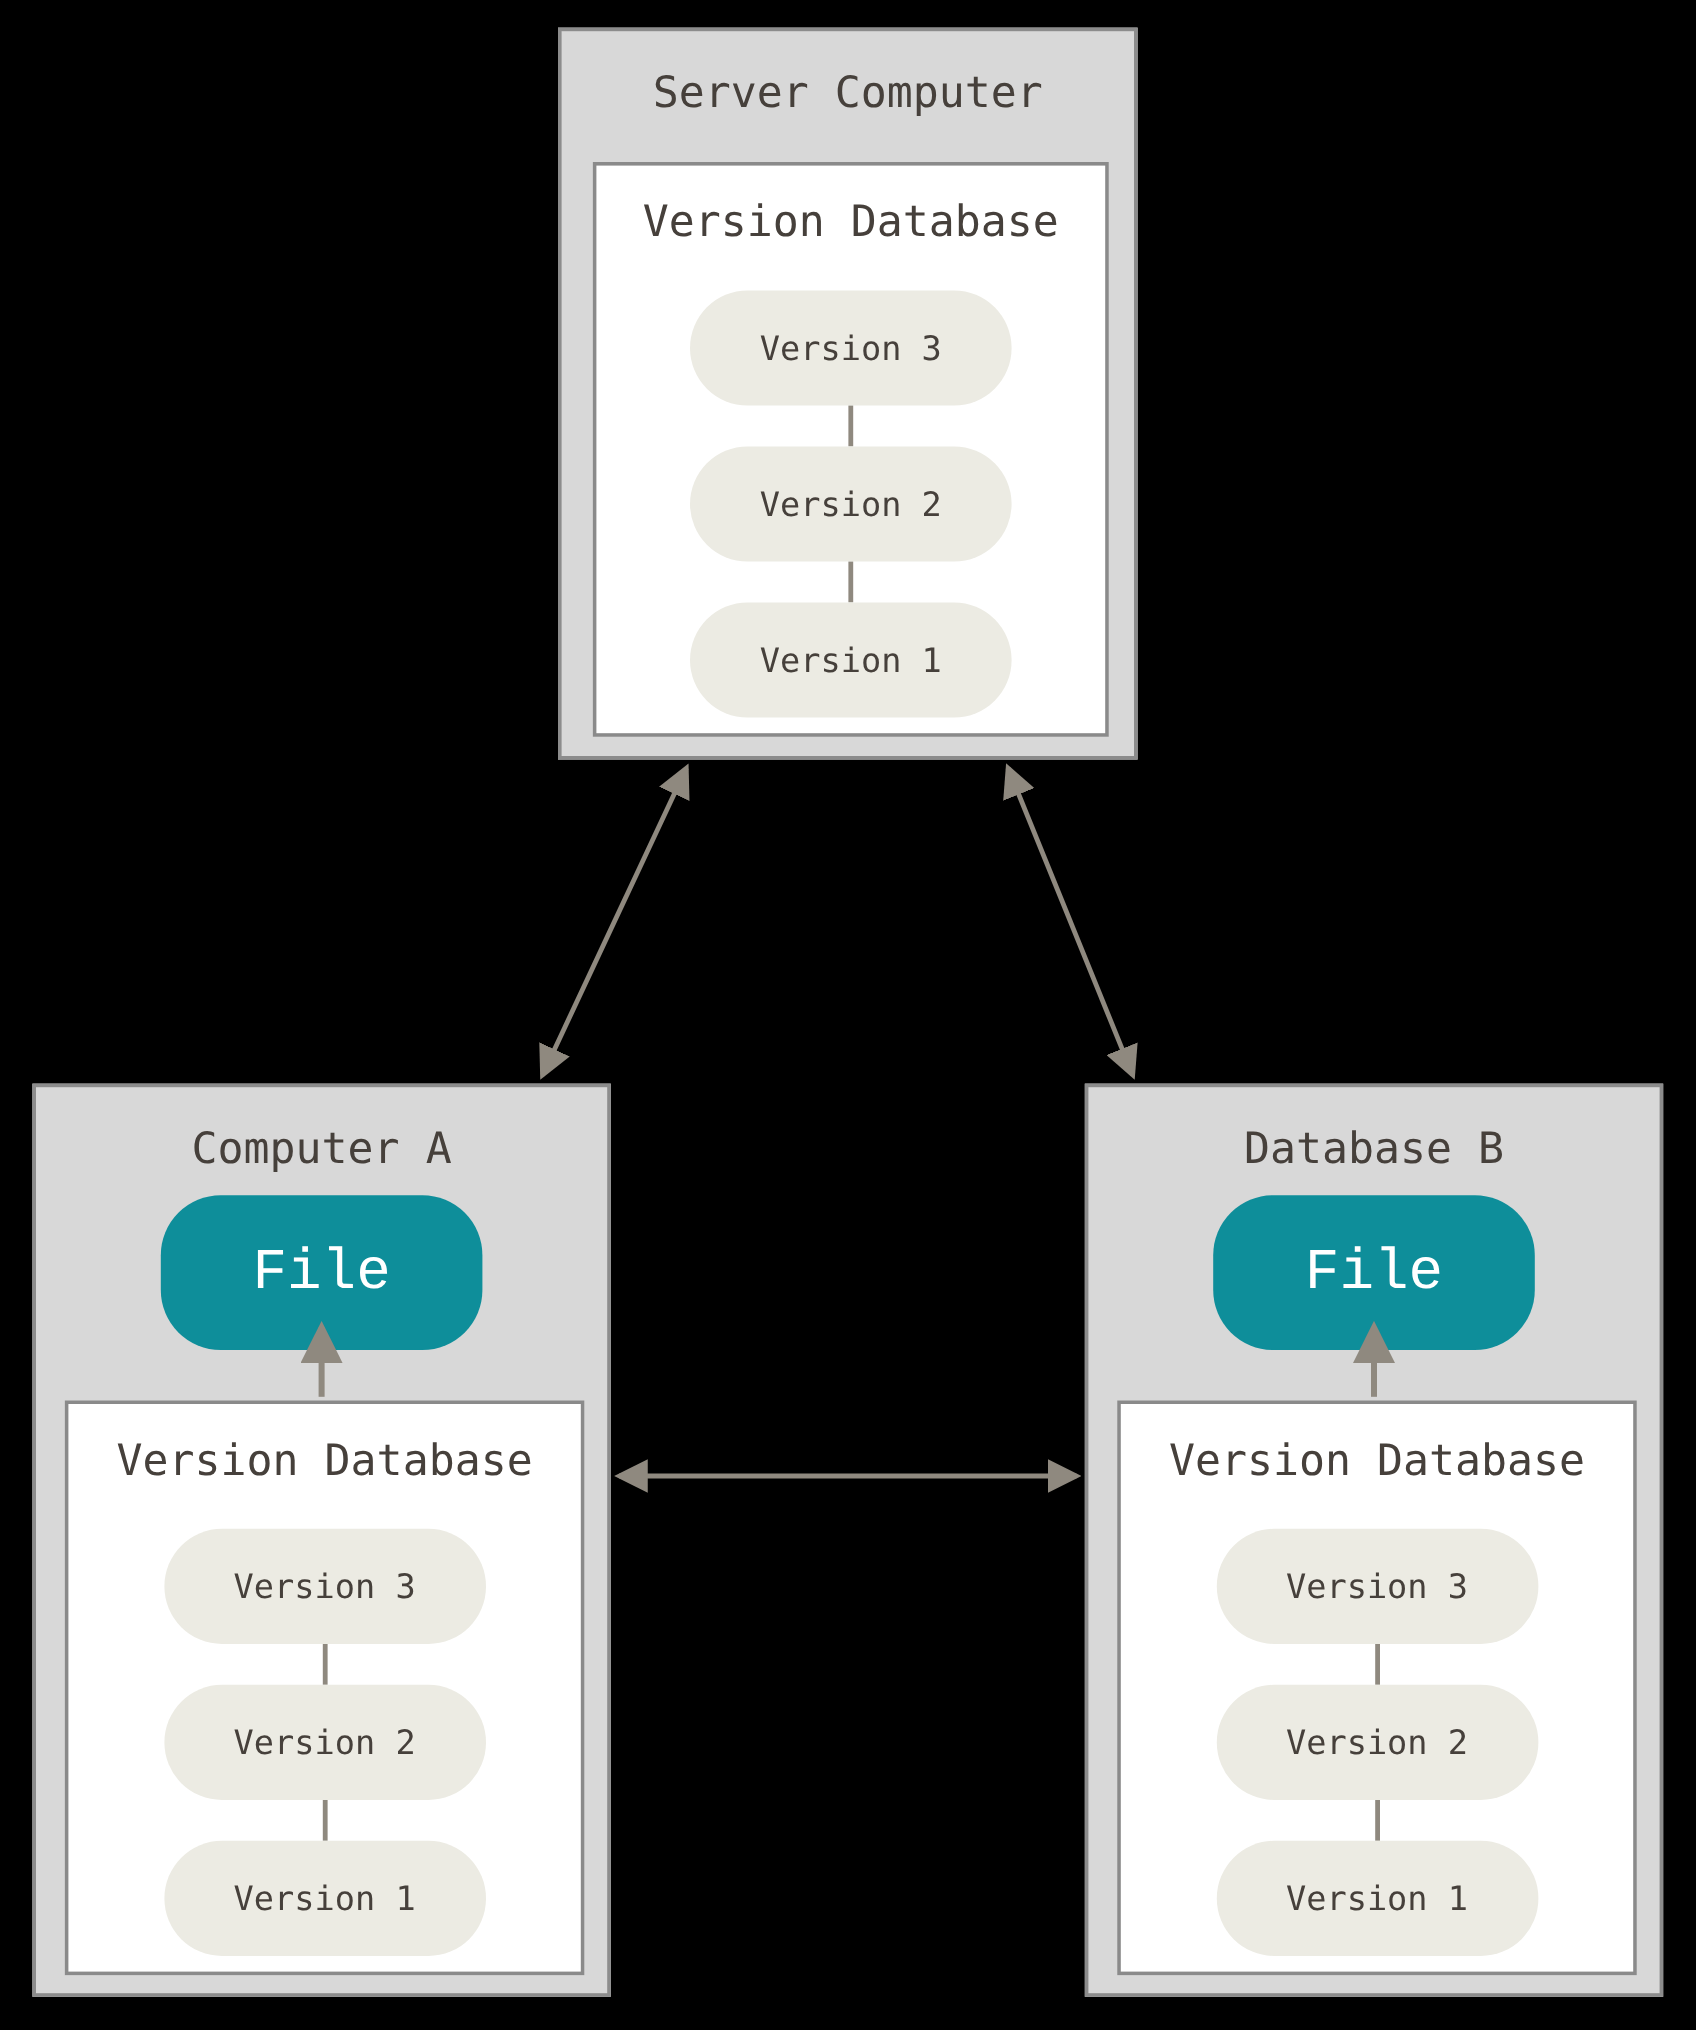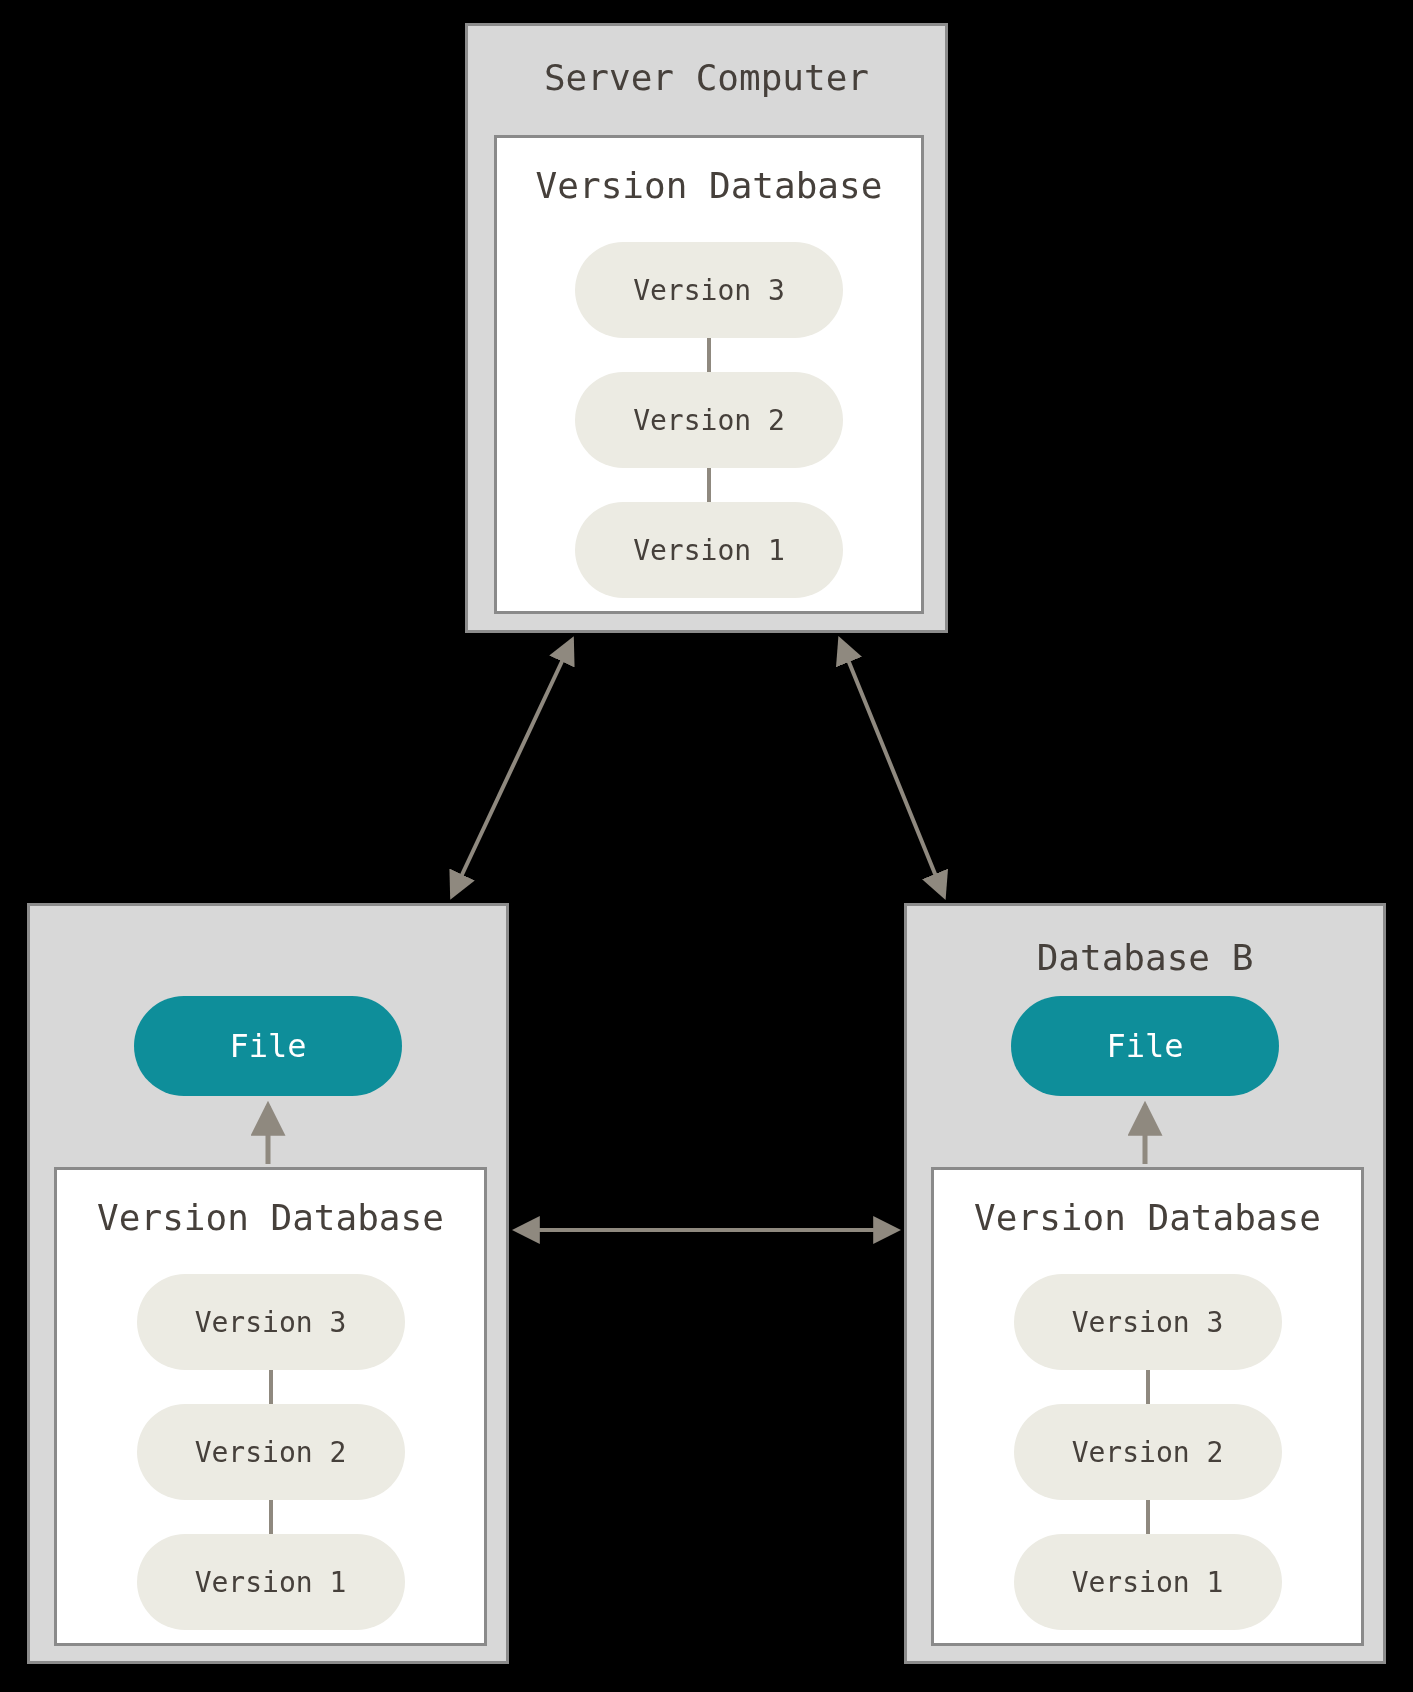--- a/index.html
+++ b/index.html
@@ -58,27 +58,28 @@
   }
   .connector {
     width:4px; height:34px;
     margin:0 auto;
     background:var(--arrow,#8f897f);
   }
   .file-pill {
     position:absolute;
     left:50%; top:90px;
     transform:translateX(-50%);
-    width:268px; height:100px;
+    width:268px; height:129px;
     border-radius:50px;
     background:var(--file_fill,#0e8e9a);
     color:var(--file_text,#ffffff);
-    font-size:32px;
+    font-size:48px;
     display:flex; align-items:center; justify-content:center;
     white-space:pre;
+    font-family:Liberation Mono, monospace;
   }
   .arrow-layer {
     position:absolute; left:0; top:0;
     width:1413px; height:1692px;
     pointer-events:none;
   }
 </style>
 </head>
 <body>
 
@@ -92,20 +93,21 @@
         <div class="pill">Version 3</div>
         <div class="connector"></div>
         <div class="pill">Version 2</div>
         <div class="connector"></div>
         <div class="pill">Version 1</div>
       </div>
     </div>
   </div>
 
   <div class="machine computer" id="computer-a">
+    <div class="machine-title">Computer A</div>
     <div class="file-pill">File</div>
     <div class="db">
       <div class="db-title">Version Database</div>
       <div class="pill-stack">
         <div class="pill">Version 3</div>
         <div class="connector"></div>
         <div class="pill">Version 2</div>
         <div class="connector"></div>
         <div class="pill">Version 1</div>
       </div>

